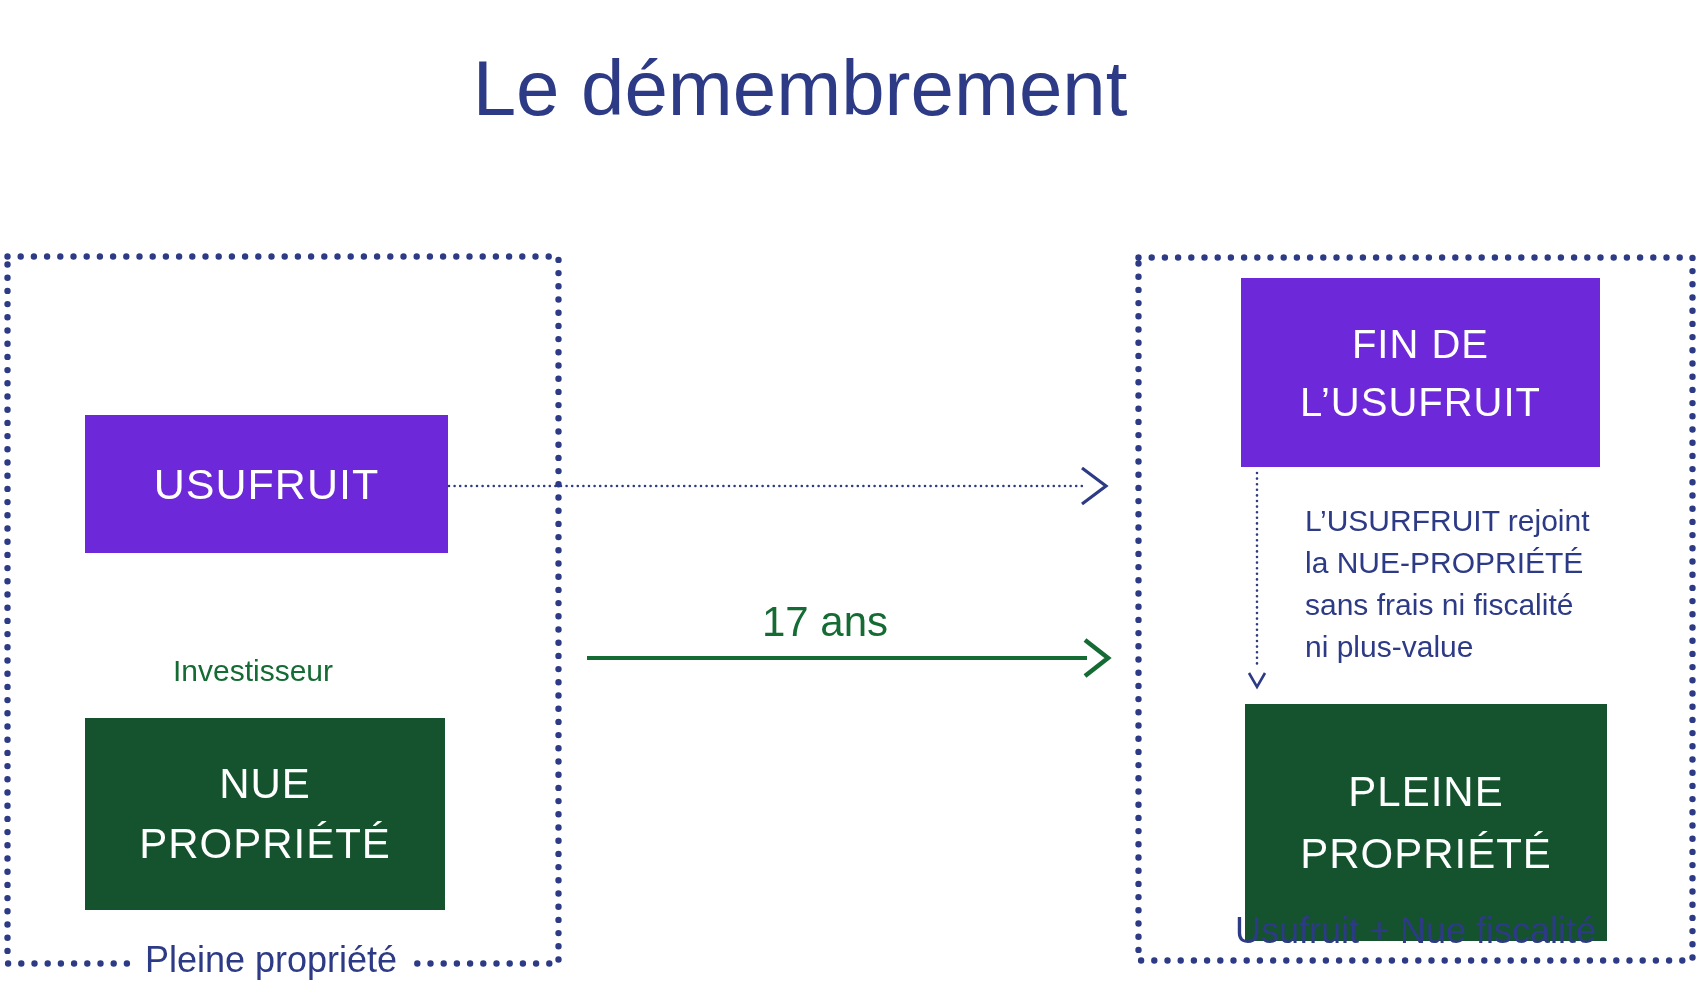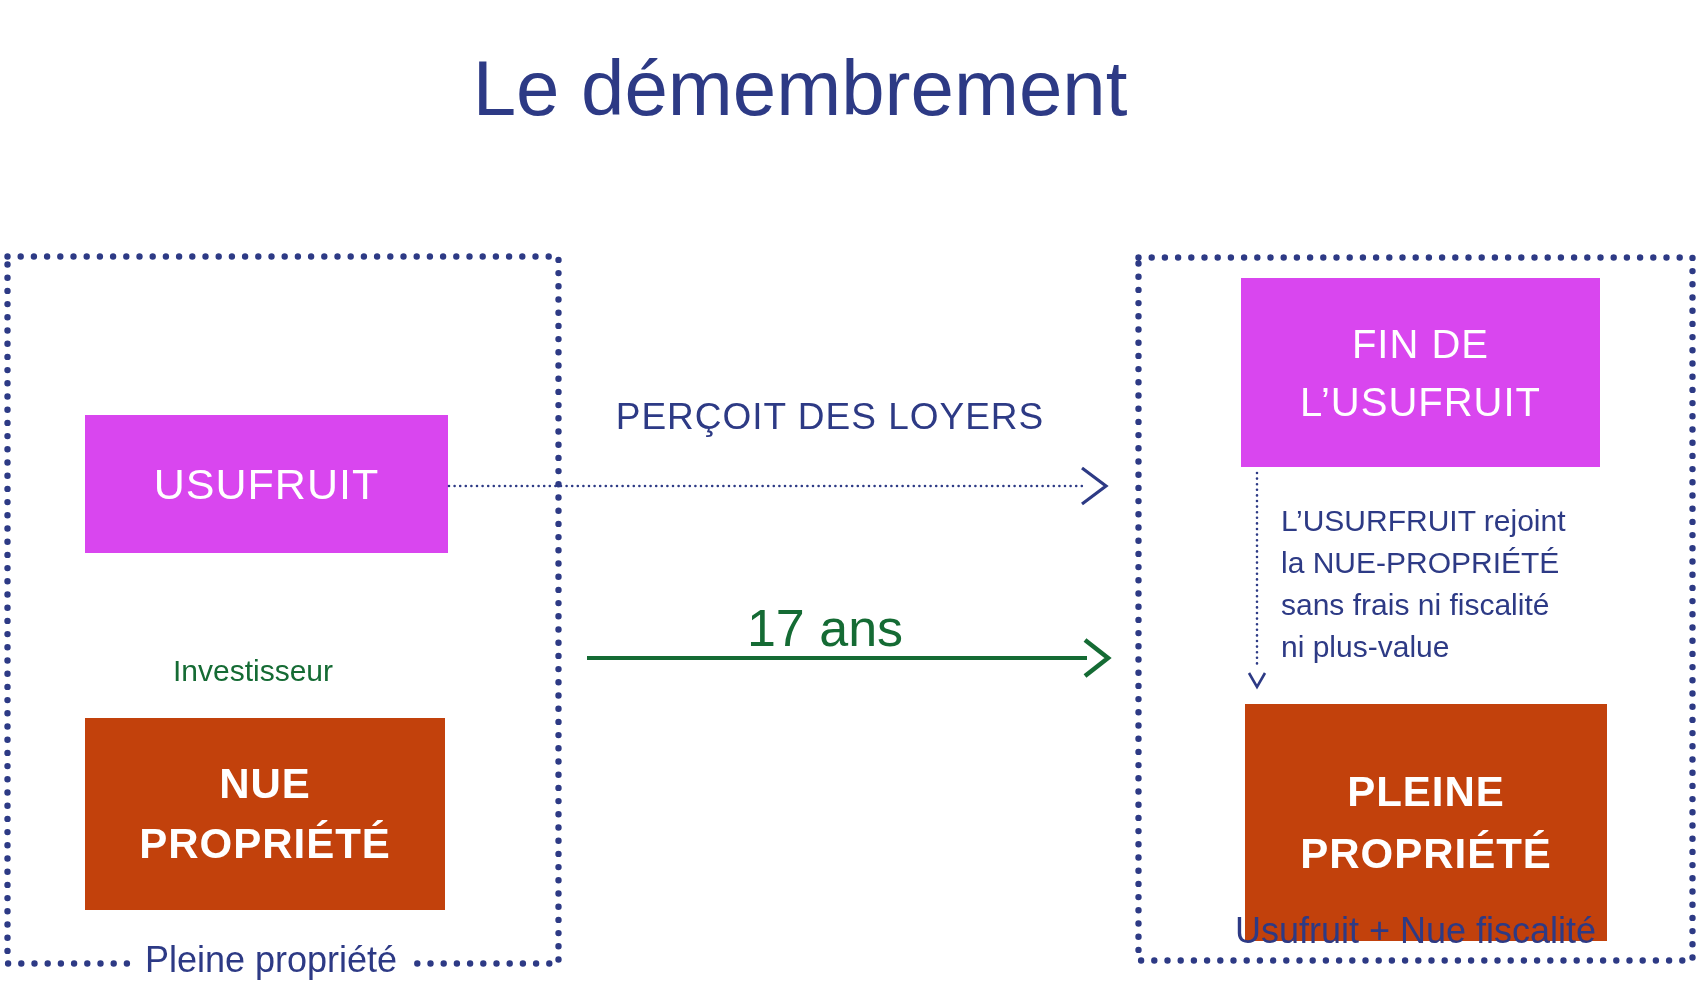--- a/index.html
+++ b/index.html
@@ -20,28 +20,29 @@
     margin-top:25px;
   }
   .box{
     position:absolute;
     display:flex;align-items:center;justify-content:center;
     color:#ffffff;
     text-align:center;
     white-space:pre-line;
     letter-spacing:1px;
   }
-  .blue-box{background:#d946ef;}
-  .green-box{background:#c2410c;font-weight:bold;}
+  .blue-box{background:#6d28d9;}
+  .green-box{background:#14532d;}
   .label{text-align:center;}
   .blue-text{color:#2d3a85;}
   .green-text{color:#156b34;}
   .note{
     white-space:pre-line;
     text-align:left;
+    margin-left:24px;
   }
   svg{display:block;}
 </style>
 </head>
 <body>
 
 <div id="stage">
 
   <div class="title">Le démembrement</div>
 
@@ -56,28 +57,27 @@
 
   <div class="box blue-box" style="left:85px;top:415px;width:363px;height:138px;font-size:43px;">USUFRUIT</div>
 
   <div class="abs label green-text" style="left:70px;top:654px;width:366px;font-size:30px;">Investisseur</div>
 
   <div class="box green-box" style="left:85px;top:718px;width:360px;height:192px;font-size:42px;line-height:60px;">NUE
 PROPRIÉTÉ</div>
 
   <div class="abs label blue-text" style="left:131px;top:937px;width:280px;font-size:36px;background:#ffffff;padding:2px 0;">Pleine propriété</div>
 
-  <div class="abs label blue-text" style="left:555px;top:396px;width:550px;font-size:37px;letter-spacing:1px;">PERÇOIT DES LOYERS</div>
 
   <svg class="abs" style="left:446px;top:462px;" width="672" height="48" viewBox="0 0 672 48">
     <line x1="3" y1="24" x2="640" y2="24" stroke="#2d3a85" stroke-width="2.6" stroke-dasharray="0 5.6" stroke-linecap="round"></line>
     <polyline points="636,6 660,24 636,42" fill="none" stroke="#2d3a85" stroke-width="3.2"></polyline>
   </svg>
 
-  <div class="abs label green-text" style="left:600px;top:598px;width:450px;font-size:52px;">17 ans</div>
+  <div class="abs label green-text" style="left:600px;top:598px;width:450px;font-size:42px;">17 ans</div>
 
   <svg class="abs" style="left:585px;top:636px;" width="530" height="44" viewBox="0 0 530 44">
     <line x1="2" y1="22" x2="502" y2="22" stroke="#156b34" stroke-width="4"></line>
     <polyline points="500,4 523,22 500,40" fill="none" stroke="#156b34" stroke-width="4.5"></polyline>
   </svg>
 
   <div class="box blue-box" style="left:1241px;top:278px;width:359px;height:189px;font-size:40px;line-height:58px;">FIN DE
 L’USUFRUIT</div>
 
   <svg class="abs" style="left:1242px;top:470px;" width="30" height="224" viewBox="0 0 30 224">

